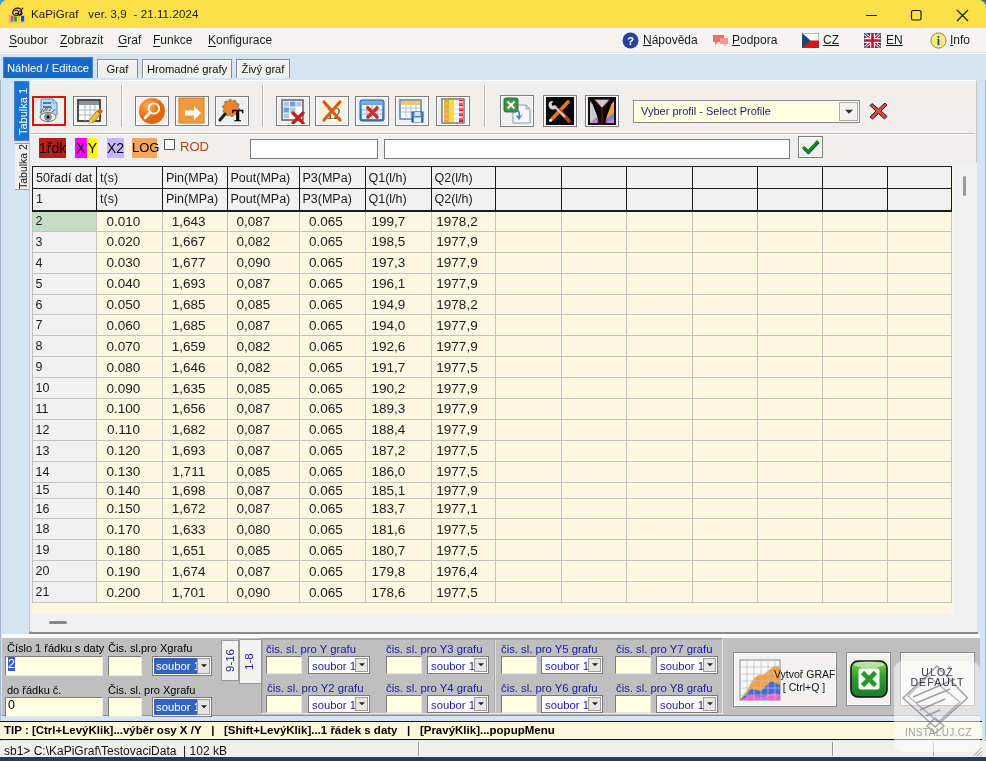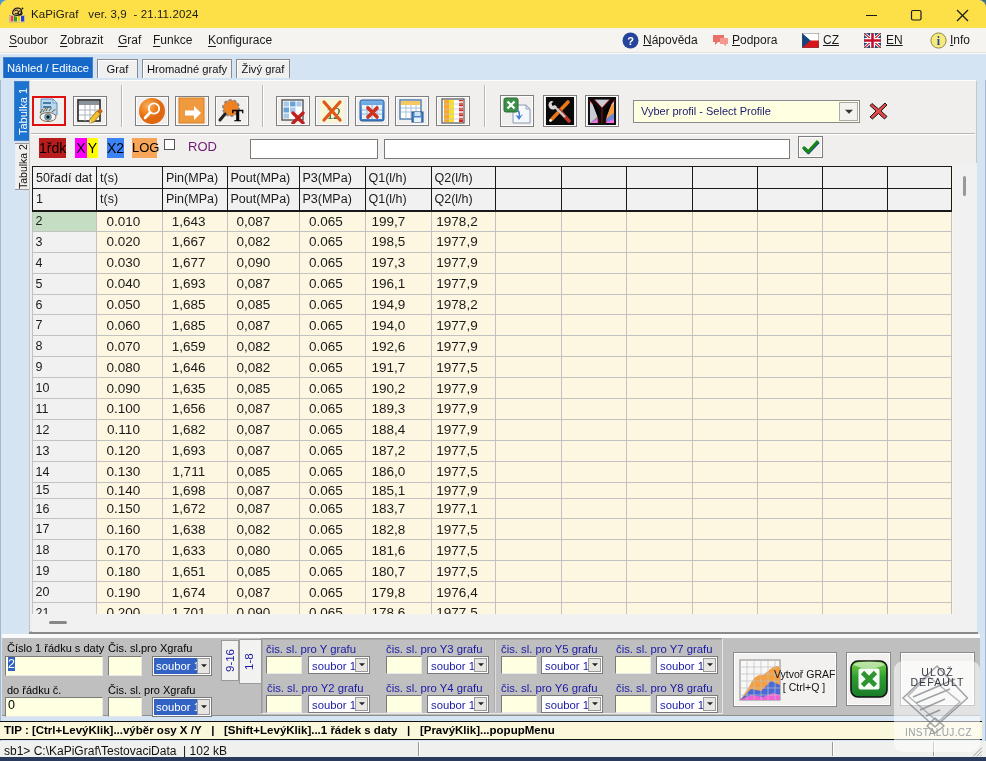--- a/index.html
+++ b/index.html
@@ -276,24 +276,24 @@
     </div>
   </div>
   <svg class="abs" style="left:869px;top:102px" width="19" height="18" viewBox="0 0 19 18">
     <path d="M3 1.5 L9.5 7 L16 1 L18 3 L12 9 L18 14.5 L15.5 17 L9.5 11.5 L3.5 17 L1 15 L7 9 L1 3.5 Z" fill="#e04848" stroke="#1a1a1a" stroke-width="1" stroke-linejoin="round"></path>
   </svg>
 
   <div class="hsep" style="left:31px;top:133px;width:944px;"></div>
   <div class="minilabel" style="left:39px;width:27px;background:#b91c1c;">1řdk</div>
   <div class="minilabel" style="left:75px;width:12px;background:#ff00ff;">X</div>
   <div class="minilabel" style="left:87px;width:11px;background:#ffff00;">Y</div>
-  <div class="minilabel" style="left:107px;width:17px;background:#3b82f6;">X2</div>
+  <div class="minilabel" style="left:107px;width:17px;background:#c4b5fd;">X2</div>
   <div class="minilabel" style="left:132px;width:25px;background:#f7a558;font-size:13px;">LOG</div>
   <div class="abs" style="left:164px;top:139px;width:11px;height:11px;background:#fff;border:1px solid #555;"></div>
-  <div class="abs" style="left:188px;top:139px;font-size:13px;color:#701a75;">ROD</div>
+  <div class="abs" style="left:180px;top:139px;font-size:13px;color:#c2410c;">ROD</div>
   <div class="tinput" style="left:250px;top:139px;width:128px;height:20px;"></div>
   <div class="tinput" style="left:384px;top:139px;width:406px;height:20px;"></div>
   <div class="abs" style="left:798px;top:136px;width:25px;height:22px;background:#f1efec;border:1px solid #7e7e7e;box-shadow:inset 0 0 0 1px #fff;">
     <svg width="19" height="16" viewBox="0 0 19 16" style="position:absolute;left:2px;top:2px;">
       <path d="M3 9 L7.5 13.5 L17.5 3" fill="none" stroke="#223a9a" stroke-width="3.2" stroke-linejoin="round"></path>
       <path d="M2 8 L7 13 L17 2" fill="none" stroke="#128a12" stroke-width="3" stroke-linejoin="round"></path>
     </svg>
   </div>
 
   <div class="tablewrap">
@@ -581,36 +581,20 @@
             <td>1977,1</td>
             <td></td>
             <td></td>
             <td></td>
             <td></td>
             <td></td>
             <td></td>
             <td></td>
           </tr>
   <tr style="height:20.9px">
-            <td class="rn">17</td>
-            <td>0.160</td>
-            <td>1,638</td>
-            <td>0,082</td>
-            <td>0.065</td>
-            <td>182,8</td>
-            <td>1977,5</td>
-            <td></td>
-            <td></td>
-            <td></td>
-            <td></td>
-            <td></td>
-            <td></td>
-            <td></td>
-          </tr>
-  <tr style="height:20.9px">
             <td class="rn">18</td>
             <td>0.170</td>
             <td>1,633</td>
             <td>0,080</td>
             <td>0.065</td>
             <td>181,6</td>
             <td>1977,5</td>
             <td></td>
             <td></td>
             <td></td>

